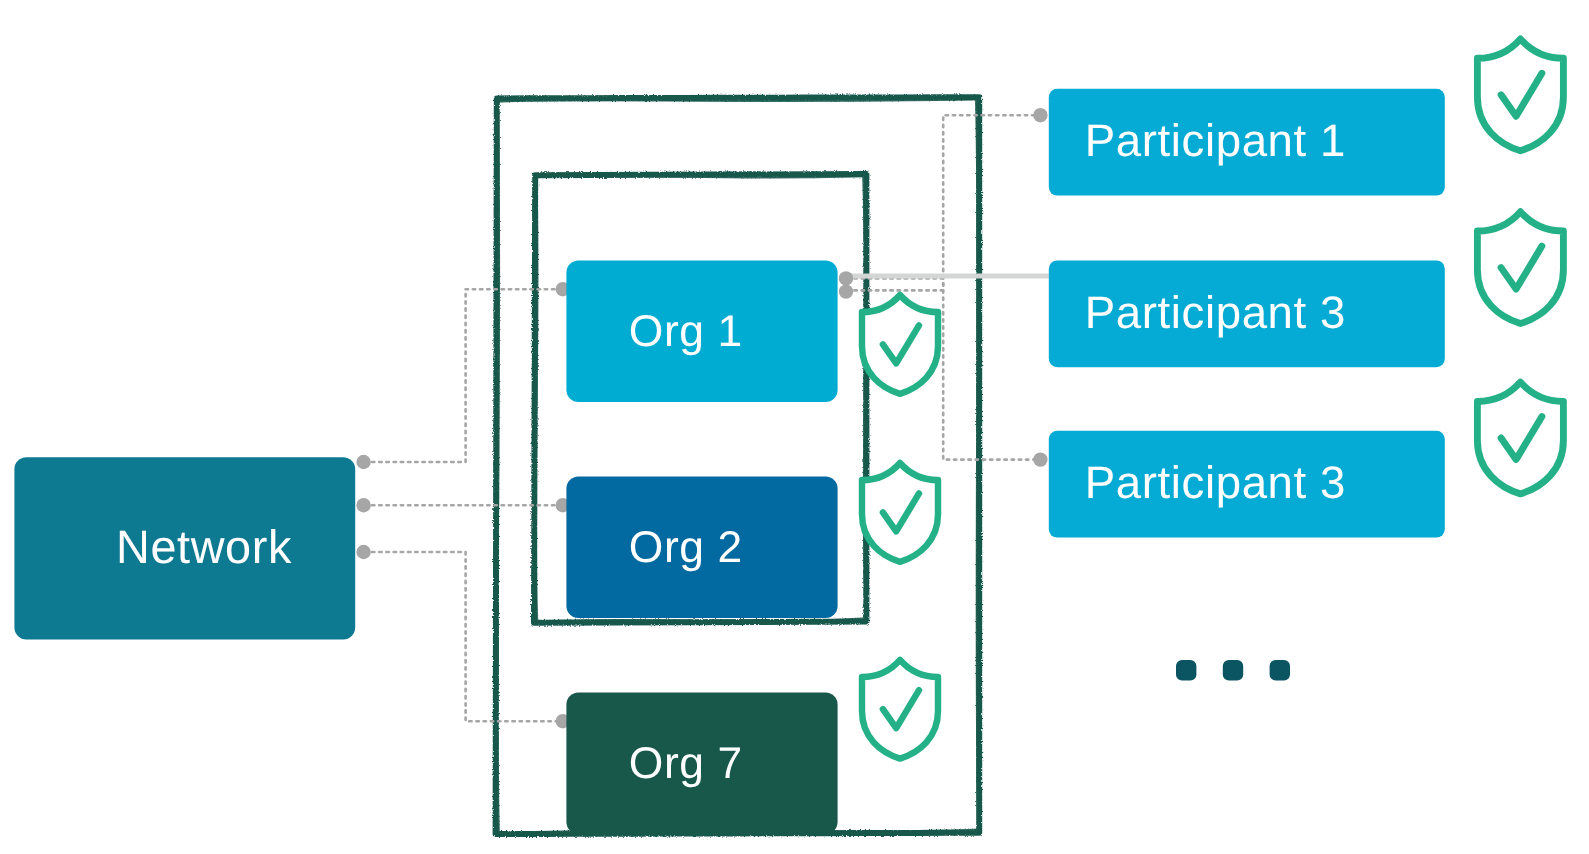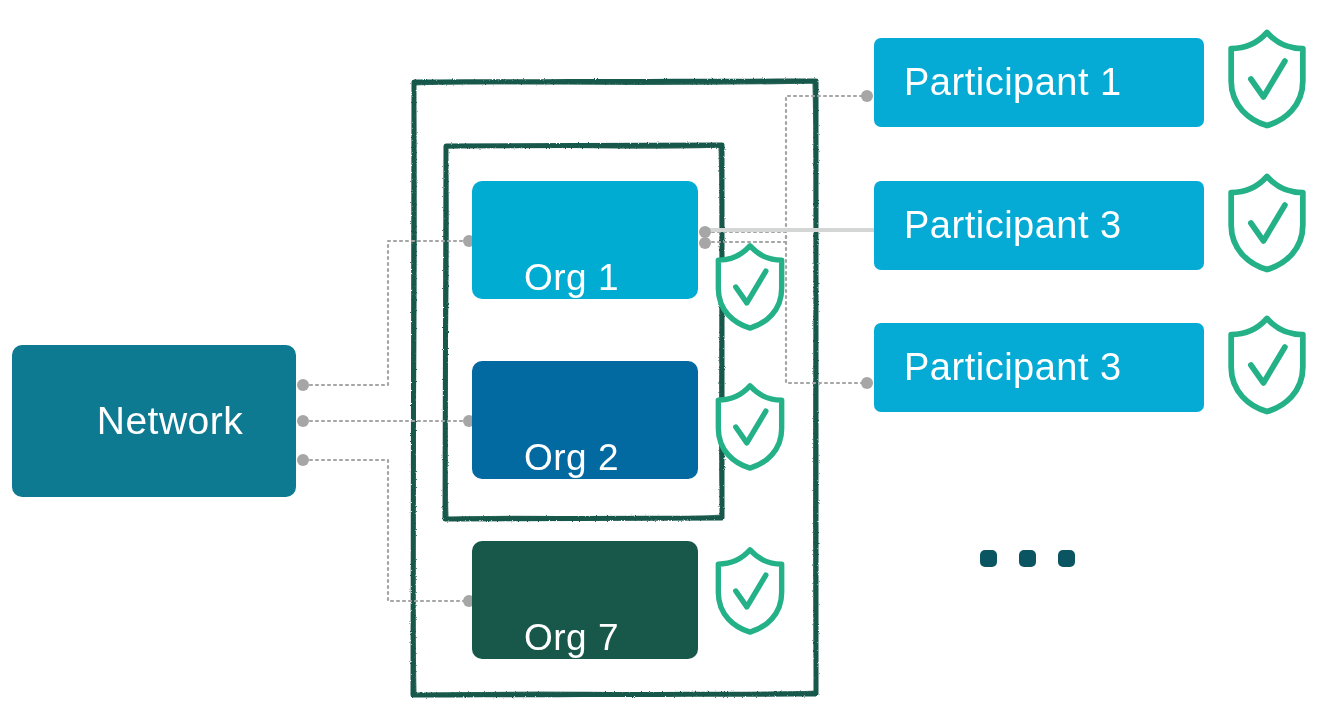--- a/index.html
+++ b/index.html
@@ -14,40 +14,41 @@
 
   .node{
     position:absolute;
     display:flex;
     align-items:center;
     box-sizing:border-box;
     color:#ffffff;
     font-weight:400;
     letter-spacing:0.5px;
     white-space:nowrap;
+    margin-top:36px;
   }
   .node .lbl{display:block;}
 
   
   .network{
     left:12px; top:345px; width:284px; height:152px;
     background:#0e7a92;
     border-radius:10px;
     justify-content:center;
     padding-left:32px;
     font-size:39px;
   }
 
   
   .org{
     border-radius:10px;
     justify-content:flex-start;
     padding-left:52px;
     font-size:37px;
-    left:472px; width:226px; height:118px;align-items:flex-end;
+    left:472px; width:226px; height:118px;
   }
   .org1{ top:181px; background:#00acd2; }
   .org2{ top:361px; background:#0369a1; }
   .org3{ top:541px; background:#18584b; }
 
   
   .participant{
     left:874px; width:330px; height:89px;
     background:#05abd4;
     border-radius:7px;

